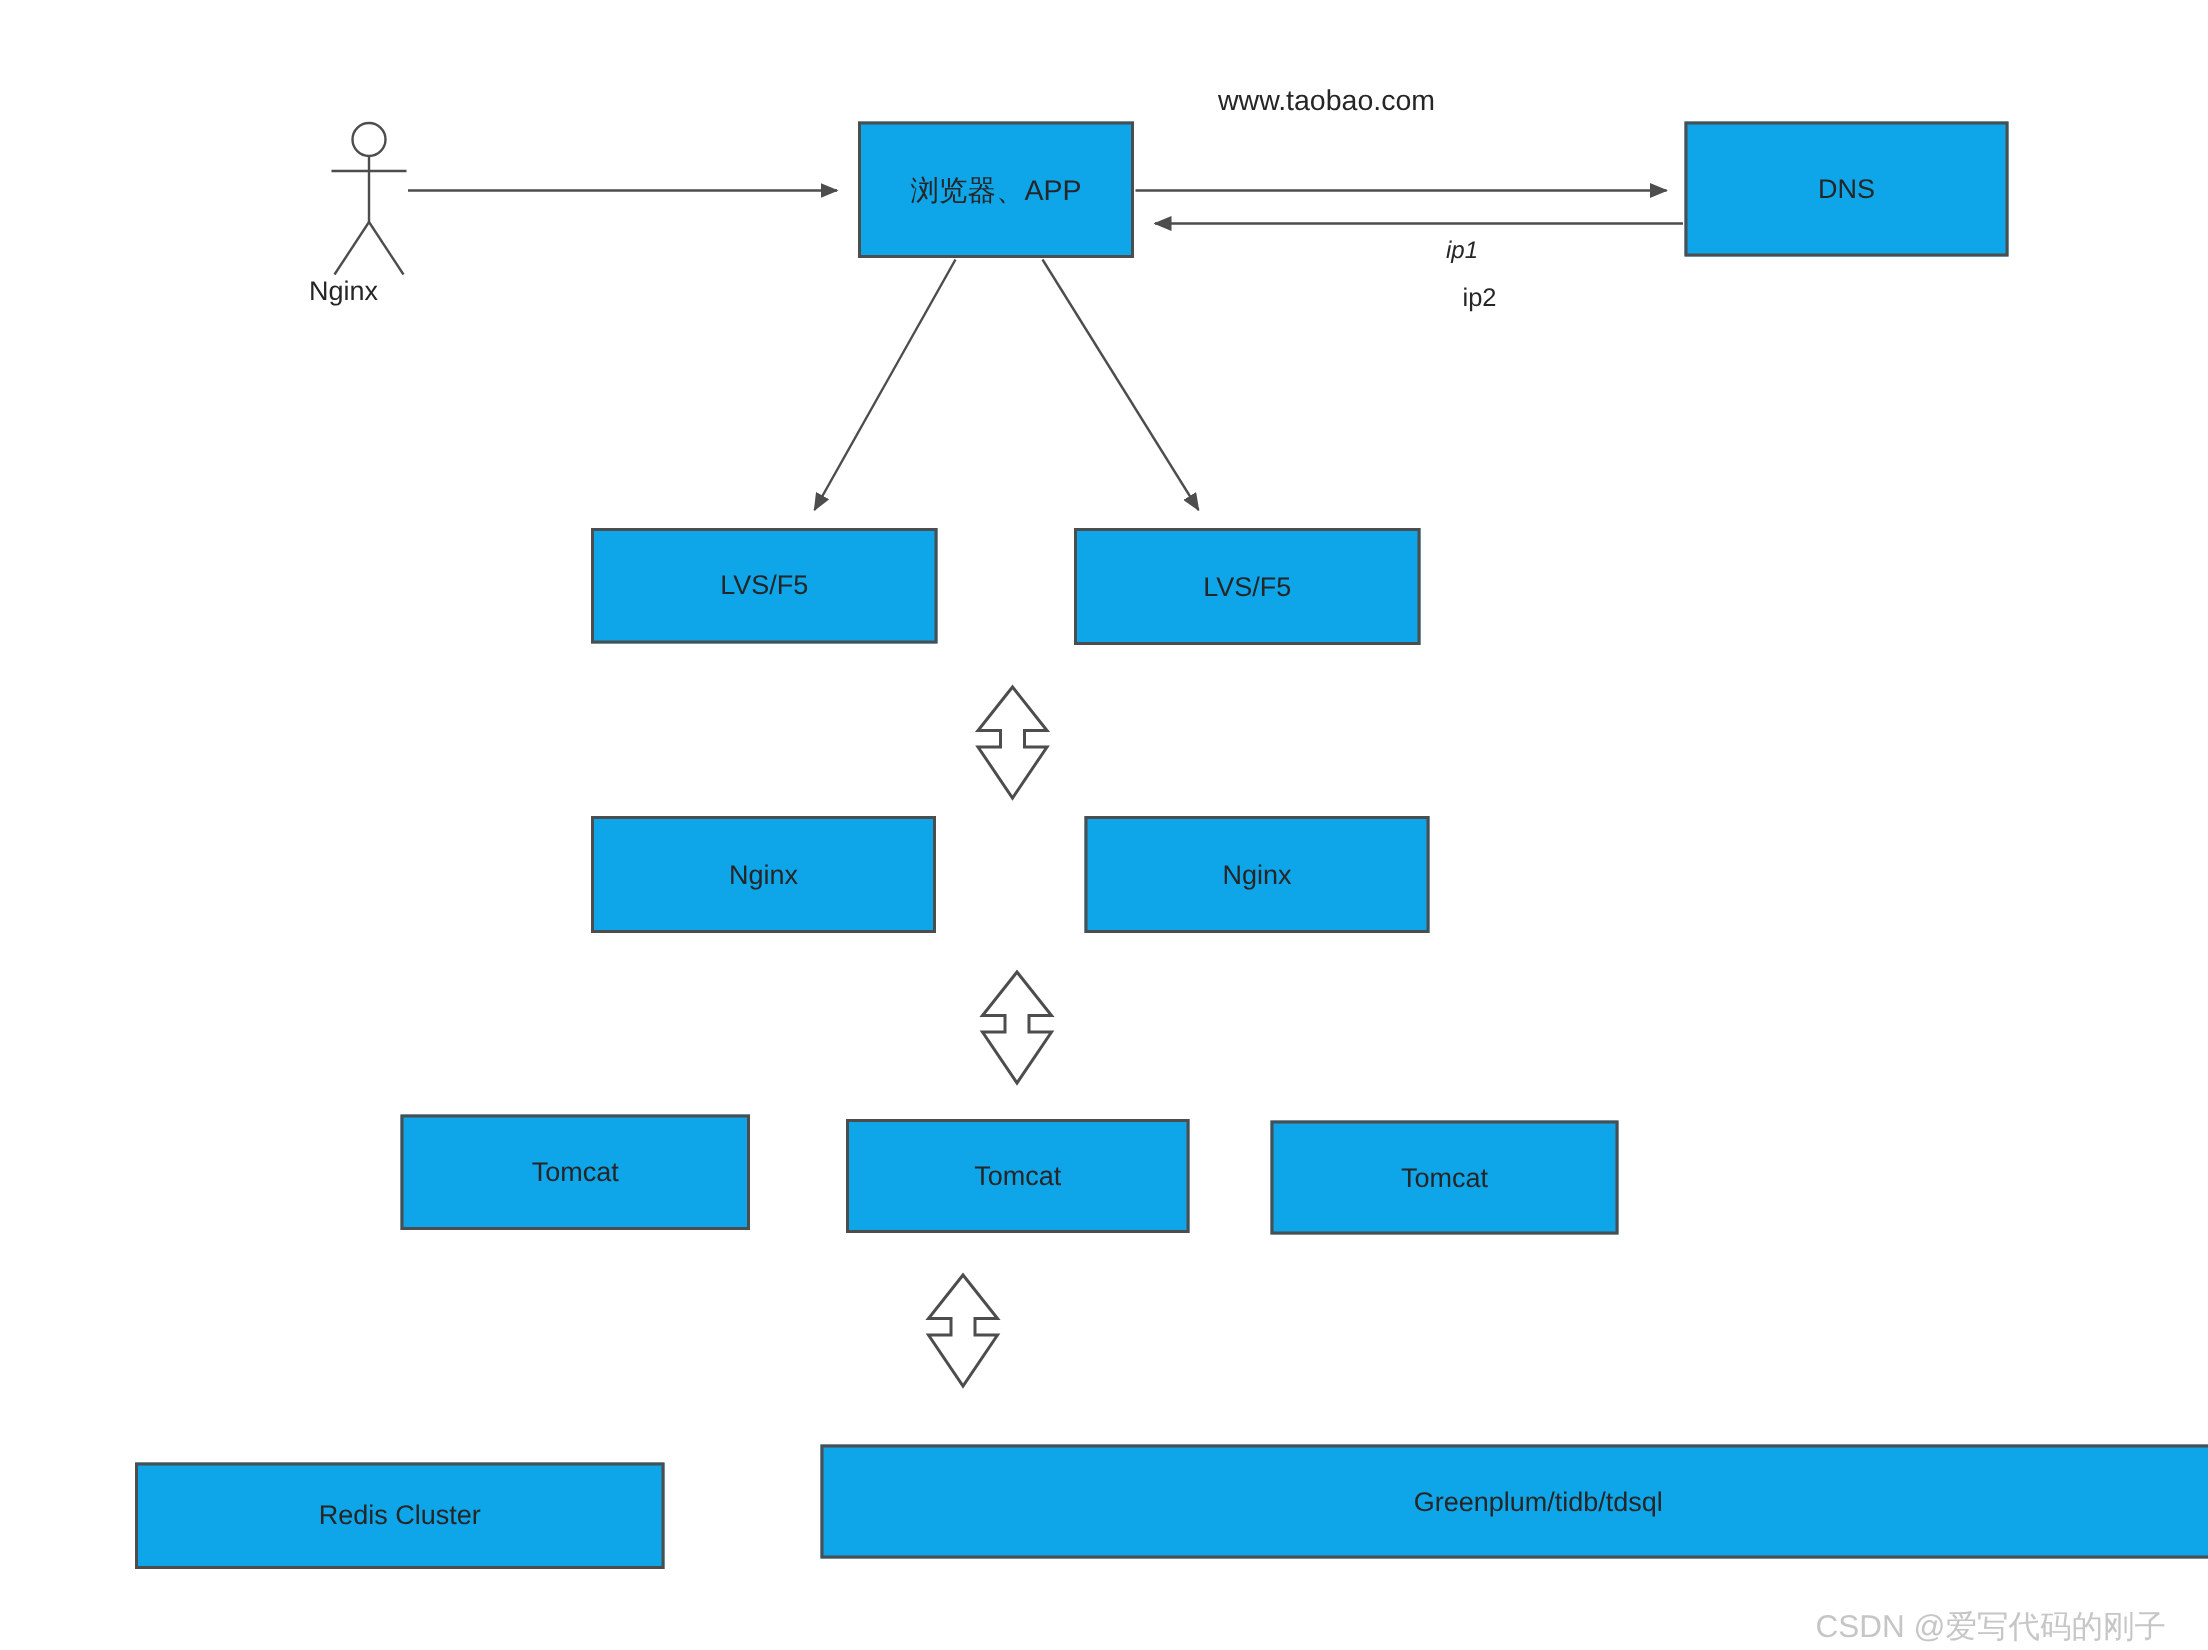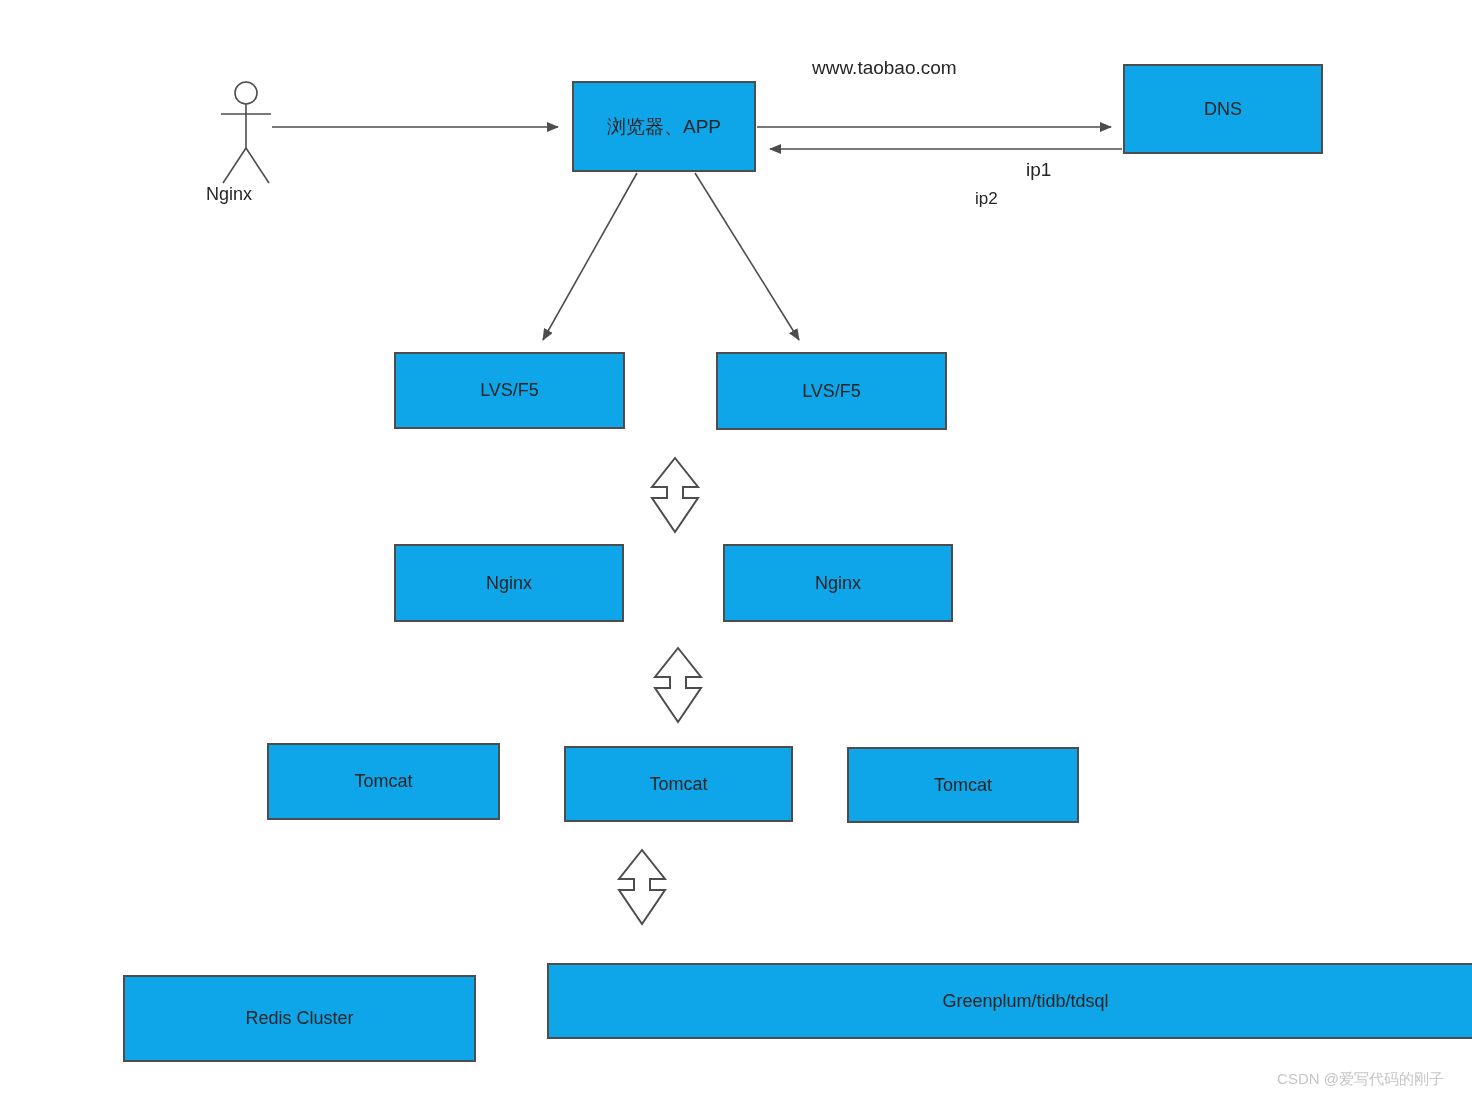--- a/index.html
+++ b/index.html
@@ -53,21 +53,21 @@
     color: var(--text);
     white-space: nowrap;
   }
   .centered { }
   .watermark {
     position: absolute;
     left: 1100px;
     top: 1070px;
     width: 344px;
     text-align: right;
-    font-size: 15px;
+    font-size: 21px;
     color: var(--watermark);
   }
 </style>
 </head>
 <body>
 
 <div class="canvas">
 
   <svg class="overlay" width="1472" height="1100" viewBox="0 0 1472 1100" xmlns="http://www.w3.org/2000/svg">
     <defs>
@@ -90,43 +90,43 @@
     <line x1="637" y1="173" x2="543" y2="340" marker-end="url(#ah)"></line>
     <line x1="695" y1="173" x2="799" y2="340" marker-end="url(#ah)"></line>
 
     <path class="dbl" transform="translate(648,457)" d="M27,1 L4,30 L19,30 L19,41 L4,41 L27,75 L50,41 L35,41 L35,30 L50,30 Z"></path>
     <path class="dbl" transform="translate(651,647)" d="M27,1 L4,30 L19,30 L19,41 L4,41 L27,75 L50,41 L35,41 L35,30 L50,30 Z"></path>
     <path class="dbl" transform="translate(615,849)" d="M27,1 L4,30 L19,30 L19,41 L4,41 L27,75 L50,41 L35,41 L35,30 L50,30 Z"></path>
   </svg>
 
   <div class="node big" style="left:572px; top:81px; width:184px; height:91px;">浏览器、APP</div>
 
-  <div class="node" style="left:1123px; top:64px; width:200px; height:90px;">DNS</div>
+  <div class="node" style="left:1123px; top:81px; width:216px; height:90px;">DNS</div>
 
   <div class="node" style="left:394px; top:352px; width:231px; height:77px;">LVS/F5</div>
 
   <div class="node" style="left:716px; top:352px; width:231px; height:78px;">LVS/F5</div>
 
   <div class="node" style="left:394px; top:544px; width:230px; height:78px;">Nginx</div>
 
   <div class="node" style="left:723px; top:544px; width:230px; height:78px;">Nginx</div>
 
   <div class="node" style="left:267px; top:743px; width:233px; height:77px;">Tomcat</div>
 
   <div class="node" style="left:564px; top:746px; width:229px; height:76px;">Tomcat</div>
 
   <div class="node" style="left:847px; top:747px; width:232px; height:76px;">Tomcat</div>
 
-  <div class="node" style="left:90px; top:975px; width:353px; height:87px;margin-left:33px;">Redis Cluster</div>
+  <div class="node" style="left:90px; top:975px; width:353px; height:71px;">Redis Cluster</div>
 
   <div class="node" style="left:547px; top:963px; width:945px; height:76px;padding-left:12px;">Greenplum/tidb/tdsql</div>
 
   <div class="freelabel centered" style="left:206px; top:184px; width:80px;">Nginx</div>
 
   <div class="freelabel centered" style="left:812px; top:57px; width:220px; font-size:19px;">www.taobao.com</div>
 
-  <div class="freelabel" style="left:1026px; top:159px; font-size:19px;">ip1</div>
+  <div class="freelabel" style="left:964px; top:159px; font-size:16px;font-style:italic;">ip1</div>
 
   <div class="freelabel" style="left:975px; top:189px; font-size:17px;">ip2</div>
 
   <div class="watermark">CSDN @爱写代码的刚子</div>
 
 </div>
 
 </body></html>

